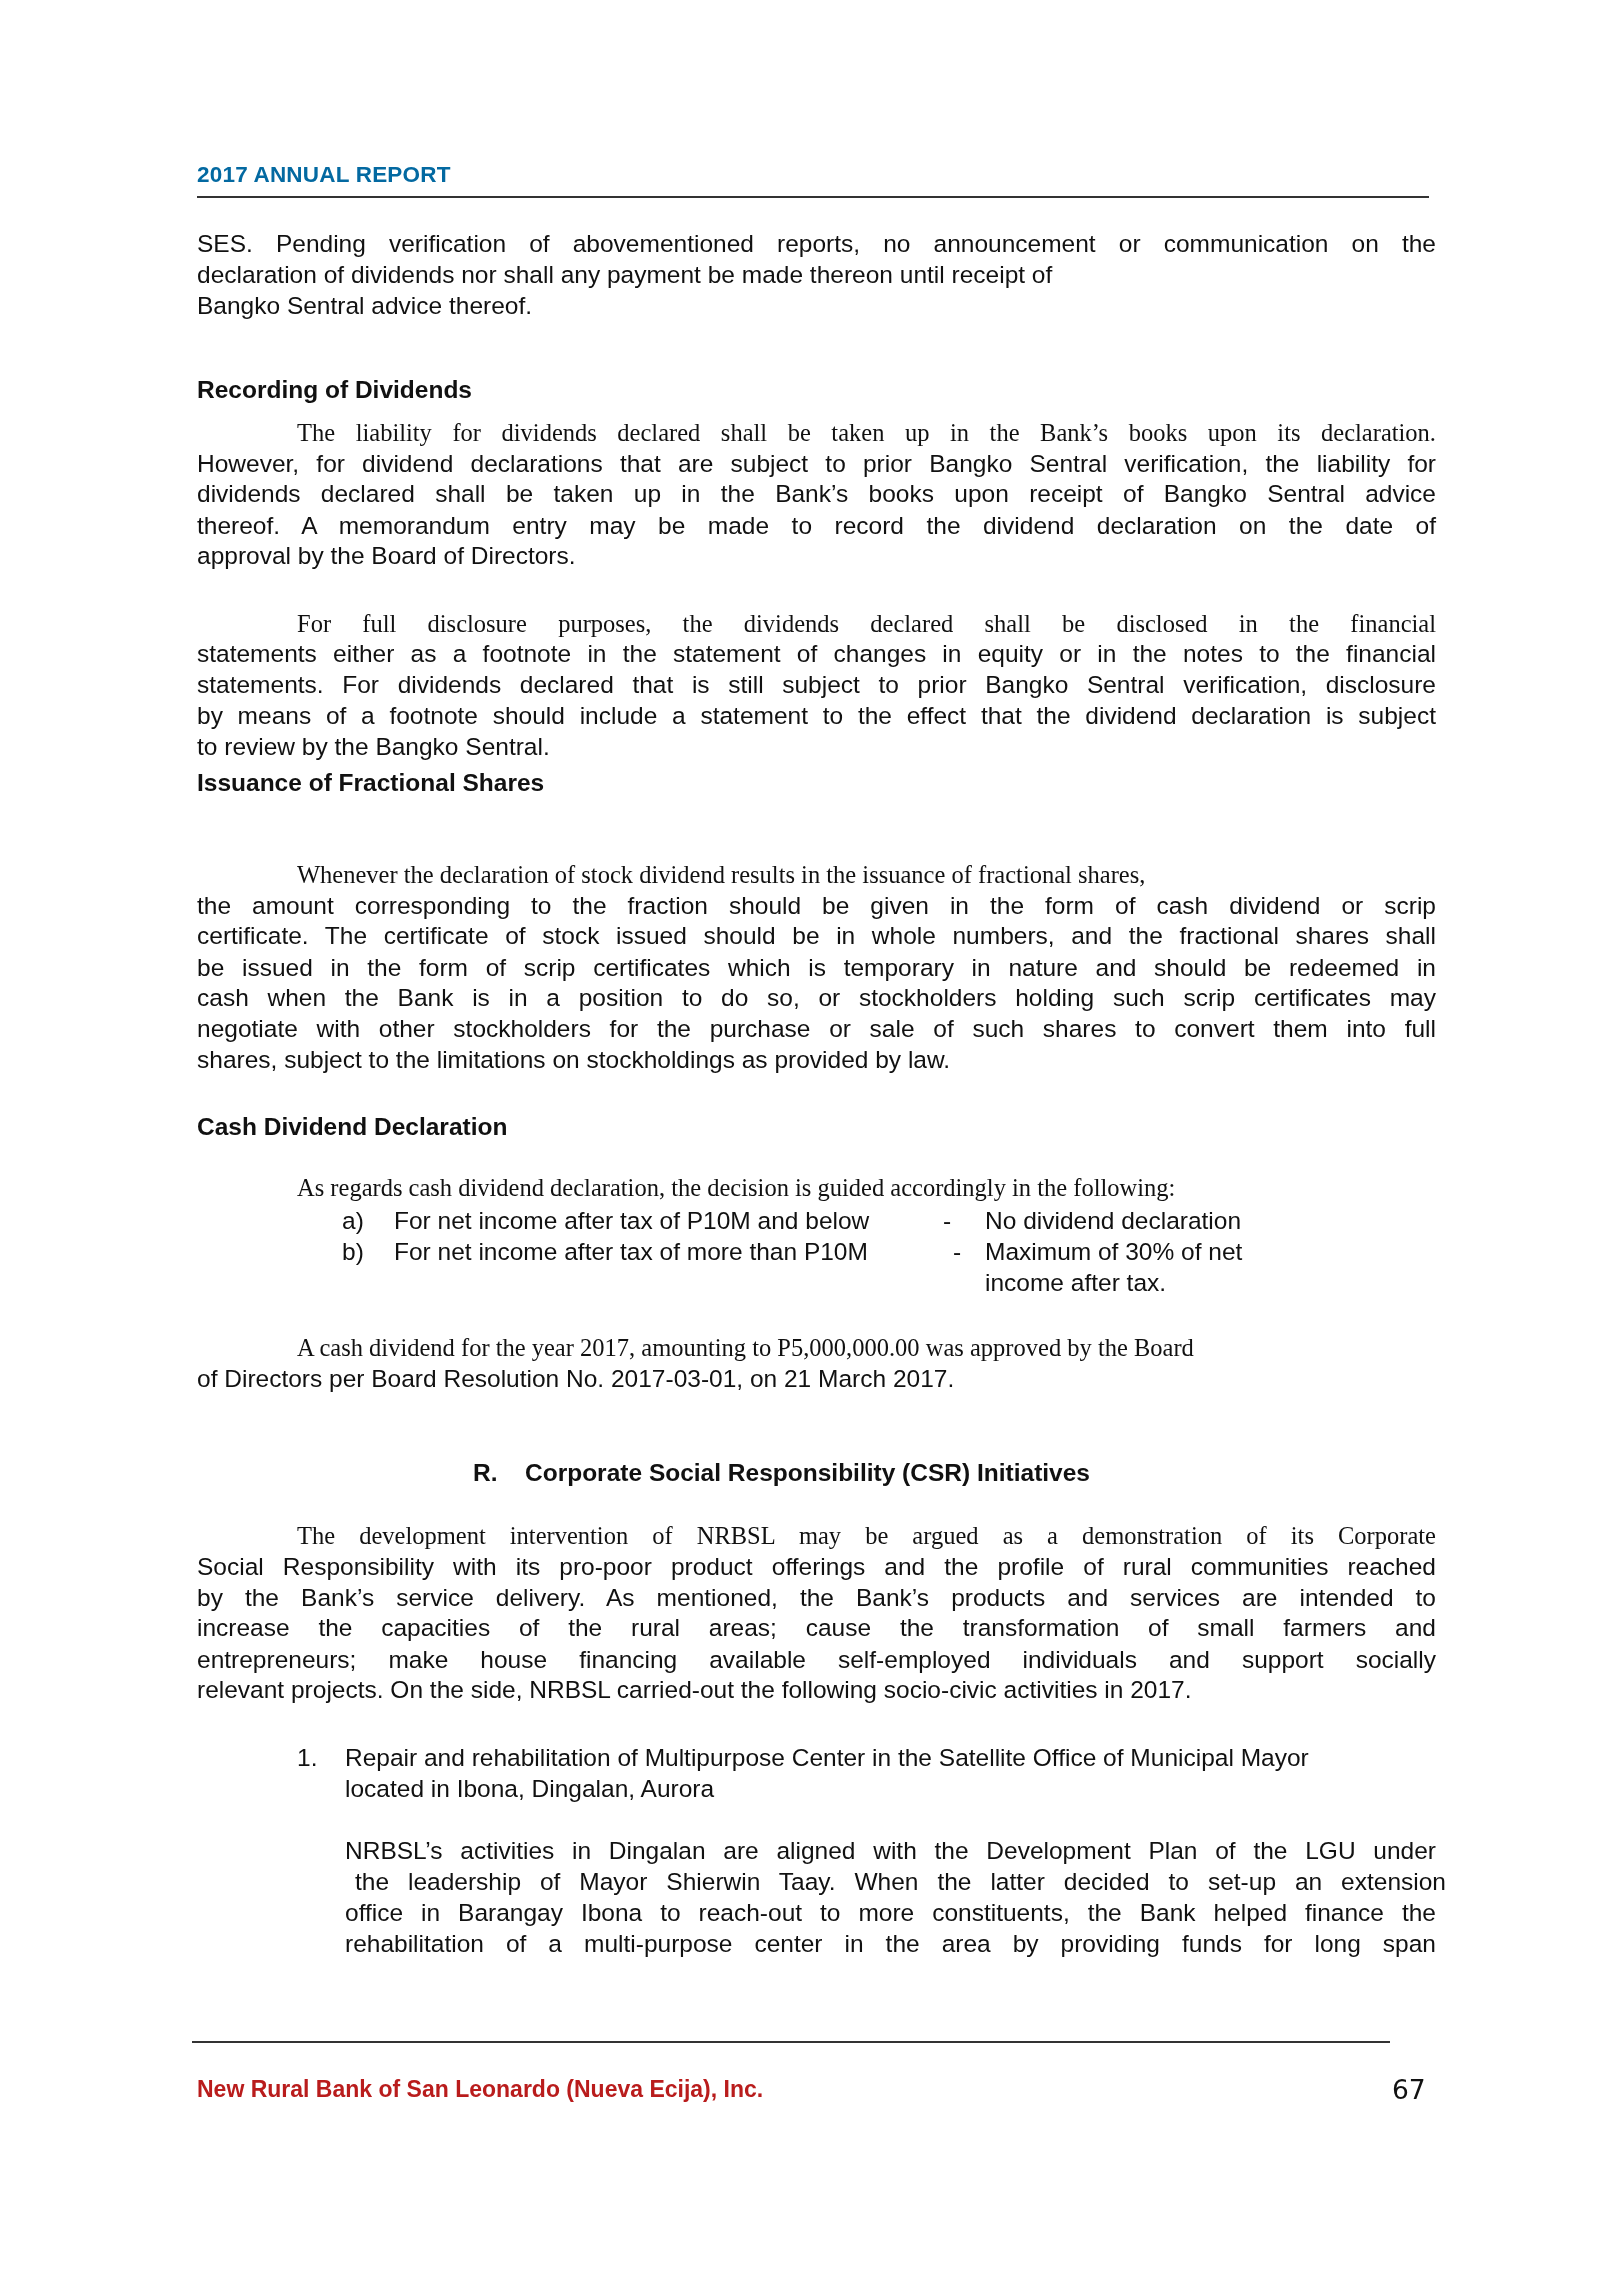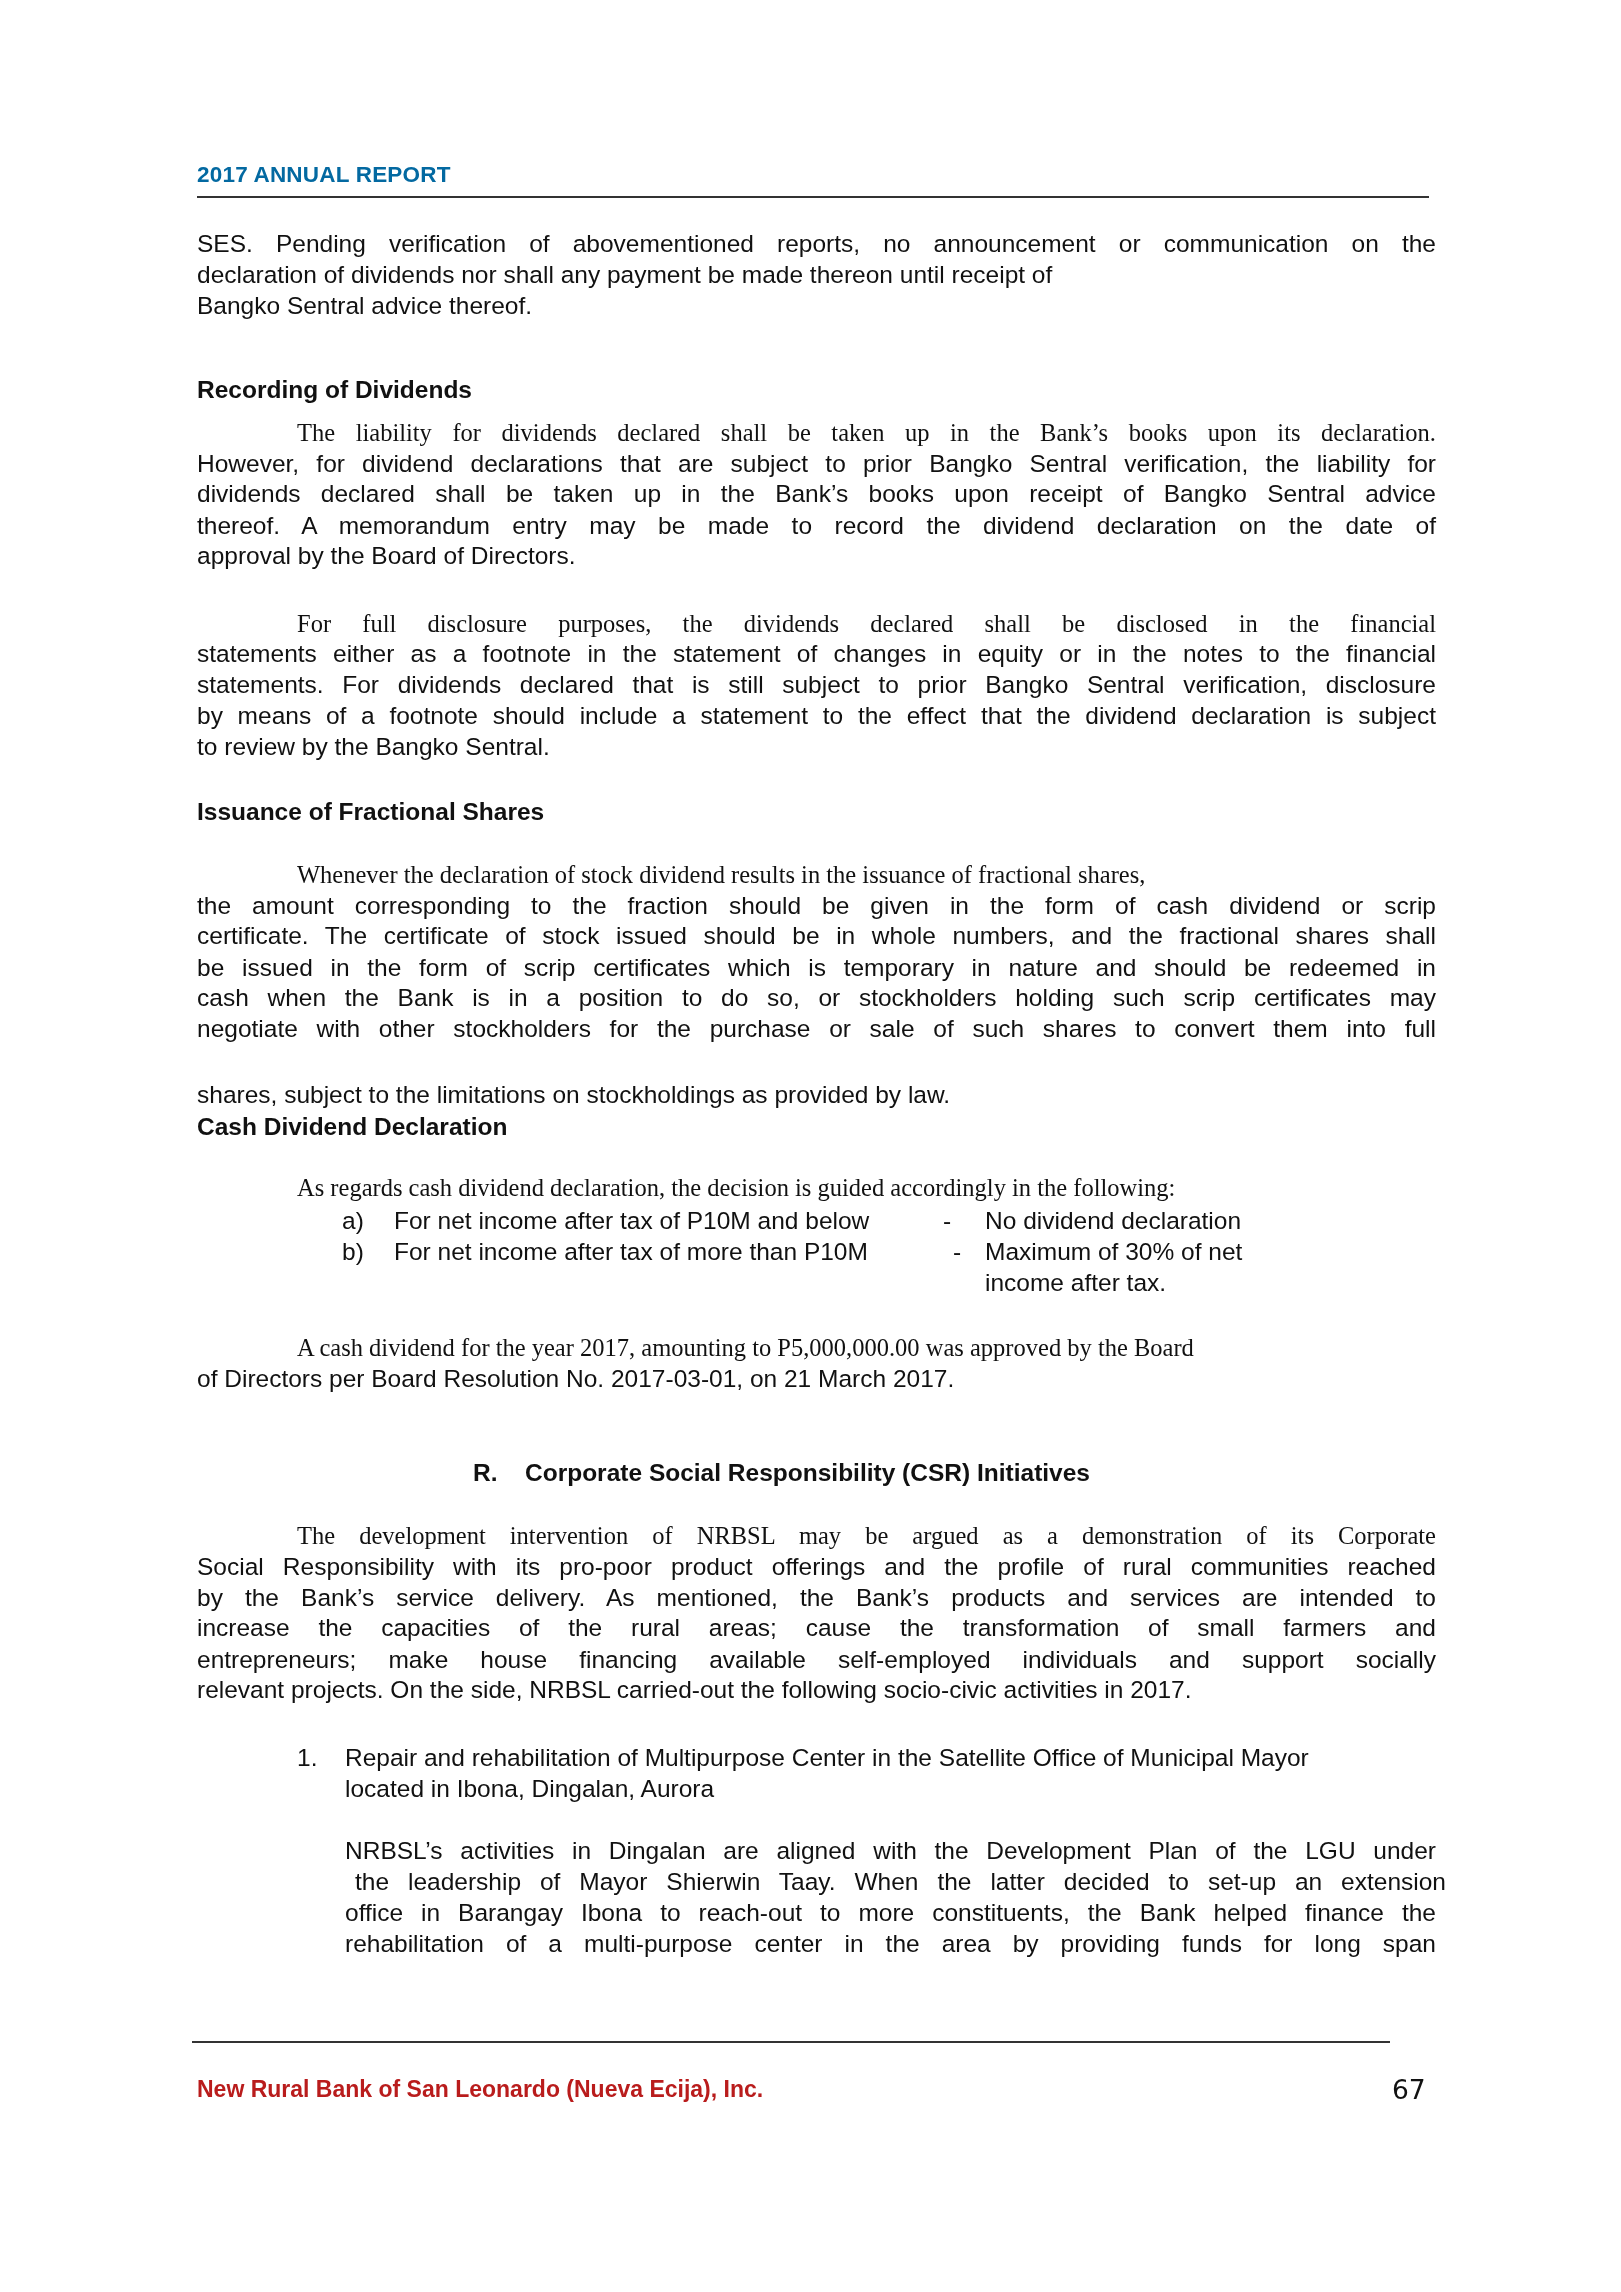--- a/index.html
+++ b/index.html
@@ -33,28 +33,28 @@
 <div class="line just" style="top:478px">dividends declared shall be taken up in the Bank’s books upon receipt of Bangko Sentral advice</div>
 <div class="line just" style="top:510px">thereof. A memorandum entry may be made to record the dividend declaration on the date of</div>
 <div class="line" style="top:540px">approval by the Board of Directors.</div>
 
 <div class="line just ind" style="top:608px">For full disclosure purposes, the dividends declared shall be disclosed in the financial</div>
 <div class="line just" style="top:638px">statements either as a footnote in the statement of changes in equity or in the notes to the financial</div>
 <div class="line just" style="top:669px">statements. For dividends declared that is still subject to prior Bangko Sentral verification, disclosure</div>
 <div class="line just" style="top:700px">by means of a footnote should include a statement to the effect that the dividend declaration is subject</div>
 <div class="line" style="top:731px">to review by the Bangko Sentral.</div>
 
-<div class="heading" style="top:796px">Issuance of Fractional Shares</div>
+<div class="heading" style="top:767px">Issuance of Fractional Shares</div>
 <div class="line ind" style="top:859px">Whenever the declaration of stock dividend results in the issuance of fractional shares,</div>
 <div class="line just" style="top:890px">the amount corresponding to the fraction should be given in the form of cash dividend or scrip</div>
 <div class="line just" style="top:920px">certificate. The certificate of stock issued should be in whole numbers, and the fractional shares shall</div>
 <div class="line just" style="top:952px">be issued in the form of scrip certificates which is temporary in nature and should be redeemed in</div>
 <div class="line just" style="top:982px">cash when the Bank is in a position to do so, or stockholders holding such scrip certificates may</div>
 <div class="line just" style="top:1013px">negotiate with other stockholders for the purchase or sale of such shares to convert them into full</div>
-<div class="line" style="top:1079px">shares, subject to the limitations on stockholdings as provided by law.</div>
+<div class="line" style="top:1044px">shares, subject to the limitations on stockholdings as provided by law.</div>
 
 <div class="heading" style="top:1111px">Cash Dividend Declaration</div>
 <div class="line ind" style="top:1172px">As regards cash dividend declaration, the decision is guided accordingly in the following:</div>
 
 <div>
   <div class="list-col" style="left:342px; top:1205px">a)</div>
   <div class="list-col" style="left:394px; top:1205px">For net income after tax of P10M and below</div>
   <div class="list-col" style="left:943px; top:1205px">-</div>
   <div class="list-col" style="left:985px; top:1205px">No dividend declaration</div>
 </div>

